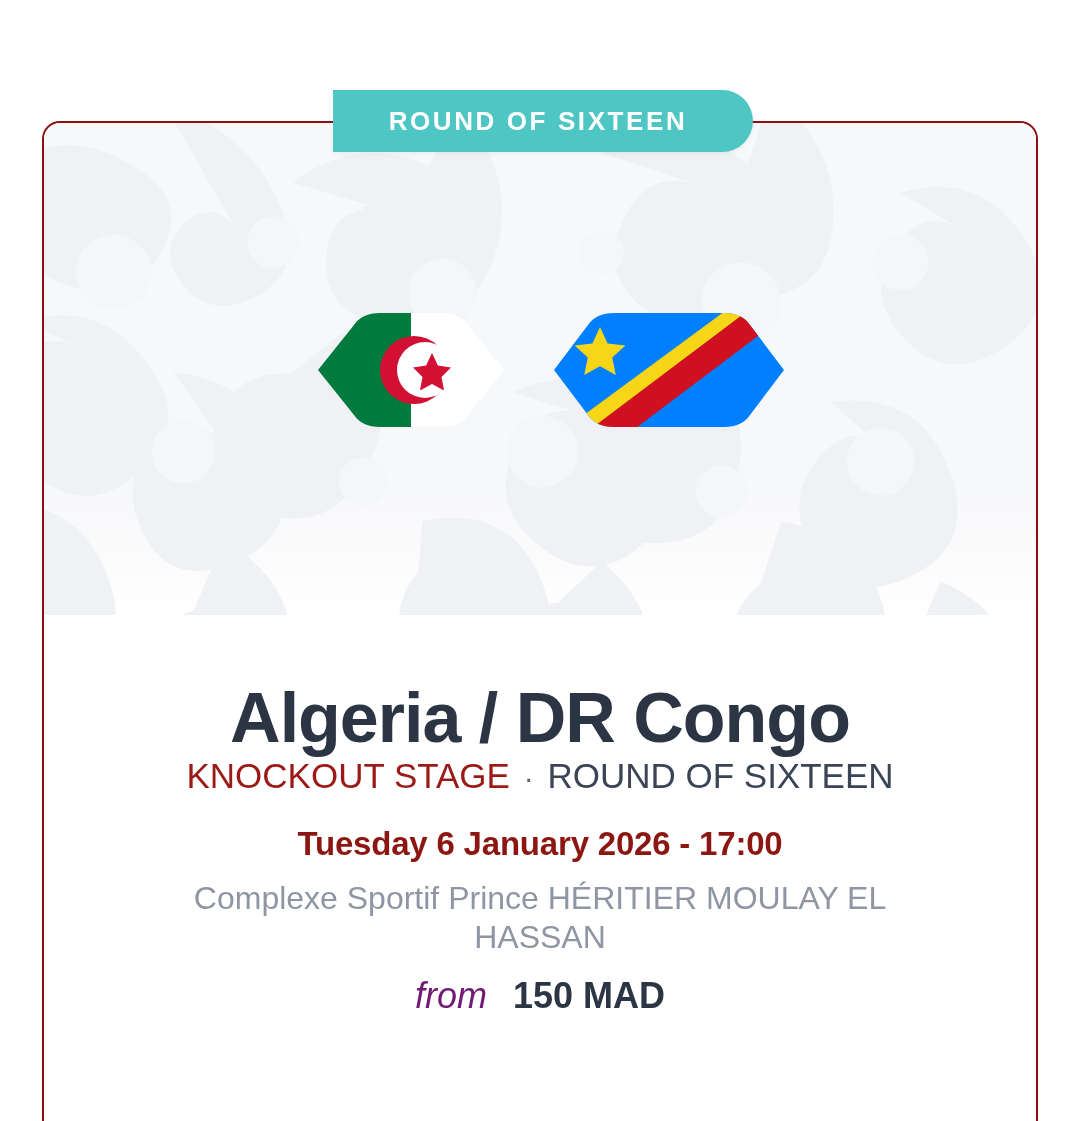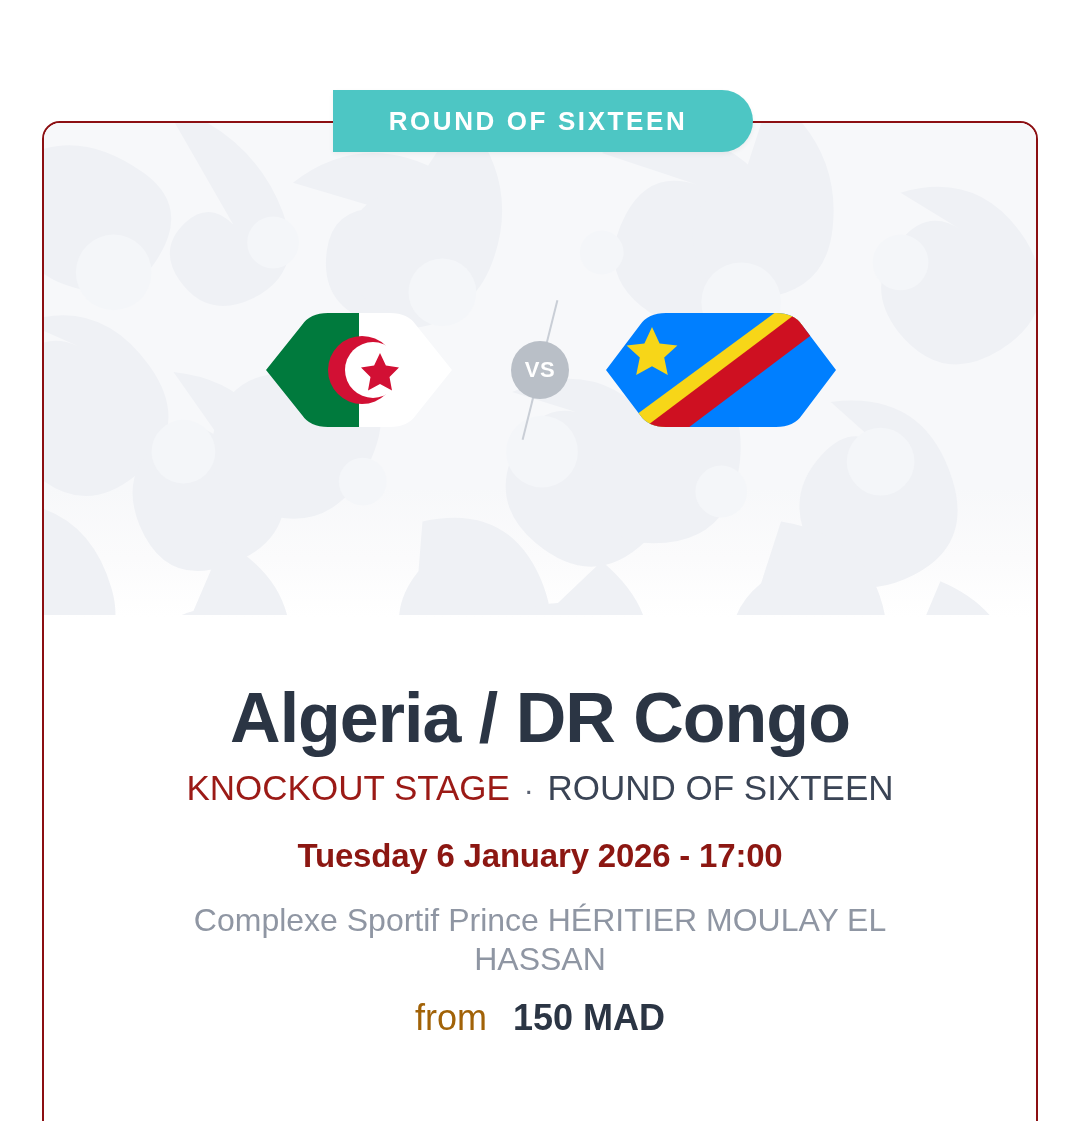--- a/index.html
+++ b/index.html
@@ -139,49 +139,48 @@
   }
   .match-title {
     font-size: 70px;
     font-weight: bold;
     color: #2B3544;
     letter-spacing: -1px;
     line-height: 1.08;
     margin: 64px 0 0 0;
   }
   .stage-line {
-    margin-top: 12px;
     font-size: 35px;
     line-height: 1.1;
     white-space: nowrap;
   }
   .stage-knockout { color: #9B1A16; }
   .stage-dot { color: #5A6272; padding: 0 4px; font-size: 30px; }
   .stage-round { color: #3A4455; }
 
   .date-line {
     margin-top: 30px;
     font-size: 33px;
     font-weight: bold;
     color: #8C1712;
     letter-spacing: -0.2px;
   }
   .venue-line {
-    margin-top: 26px;
+    margin-top: 16px;
     font-size: 32px;
     color: #8F96A3;
     line-height: 1.22;
     padding: 0 68px;
   }
   .price-line {
     margin-top: 18px;
     font-size: 36px;
     color: #2B3544;
   }
-  .price-from { font-weight: normal; color: #a16207; }
+  .price-from { font-weight: normal; color: #701a75; font-style: italic; }
   .price-value { font-weight: bold; color: #2B3544; margin-left: 16px; }
 </style>
 </head>
 <body>
 
 <div class="card">
 
   <div class="hero">
     <svg class="hero-pattern" viewBox="0 0 996 494" preserveAspectRatio="xMidYMid slice">
       <g fill="#EFF1F5">
@@ -235,26 +234,20 @@
           <rect x="93" y="0" width="93" height="134" fill="#FFFFFF"></rect>
           <g>
             <circle cx="96" cy="67" r="34" fill="#D21034"></circle>
             <circle cx="107" cy="67" r="28" fill="#FFFFFF"></circle>
           </g>
           <path d="M114 50 L119.9 62.5 L133 64.5 L123.5 74 L126 87.5 L114 81 L102 87.5 L104.5 74 L95 64.5 L108.1 62.5 Z" fill="#D21034"></path>
         </g>
       </svg>
     </div>
 
-    <div class="vs-wrap">
-      <div class="vs-slash"></div>
-      <div class="vs-badge">
-        <span>VS</span>
-      </div>
-    </div>
 
     <div class="flag-slot">
       <svg width="230" height="134" viewBox="0 0 230 134">
         <defs>
           <clipPath id="clipDrc">
             <path d="M0 67 L34 22 Q42 10 60 10 L170 10 Q188 10 196 22 L230 67 L196 112 Q188 124 170 124 L60 124 Q42 124 34 112 Z"></path>
           </clipPath>
         </defs>
         <g clip-path="url(#clipDrc)">
           <rect x="0" y="0" width="230" height="134" fill="#007FFF"></rect>

